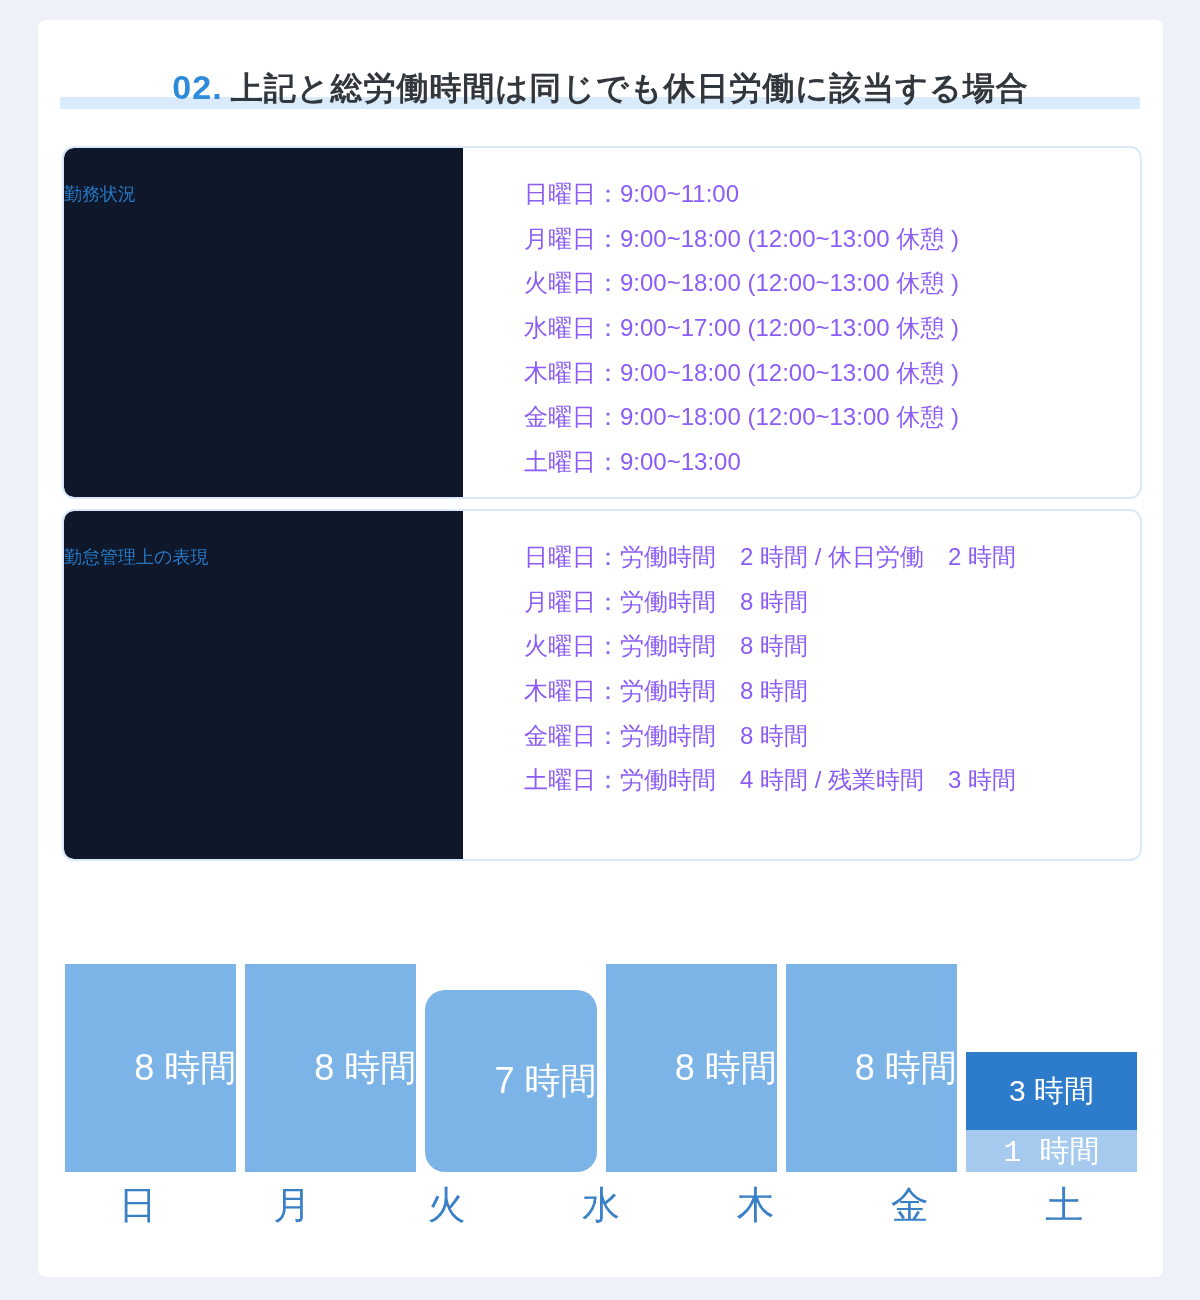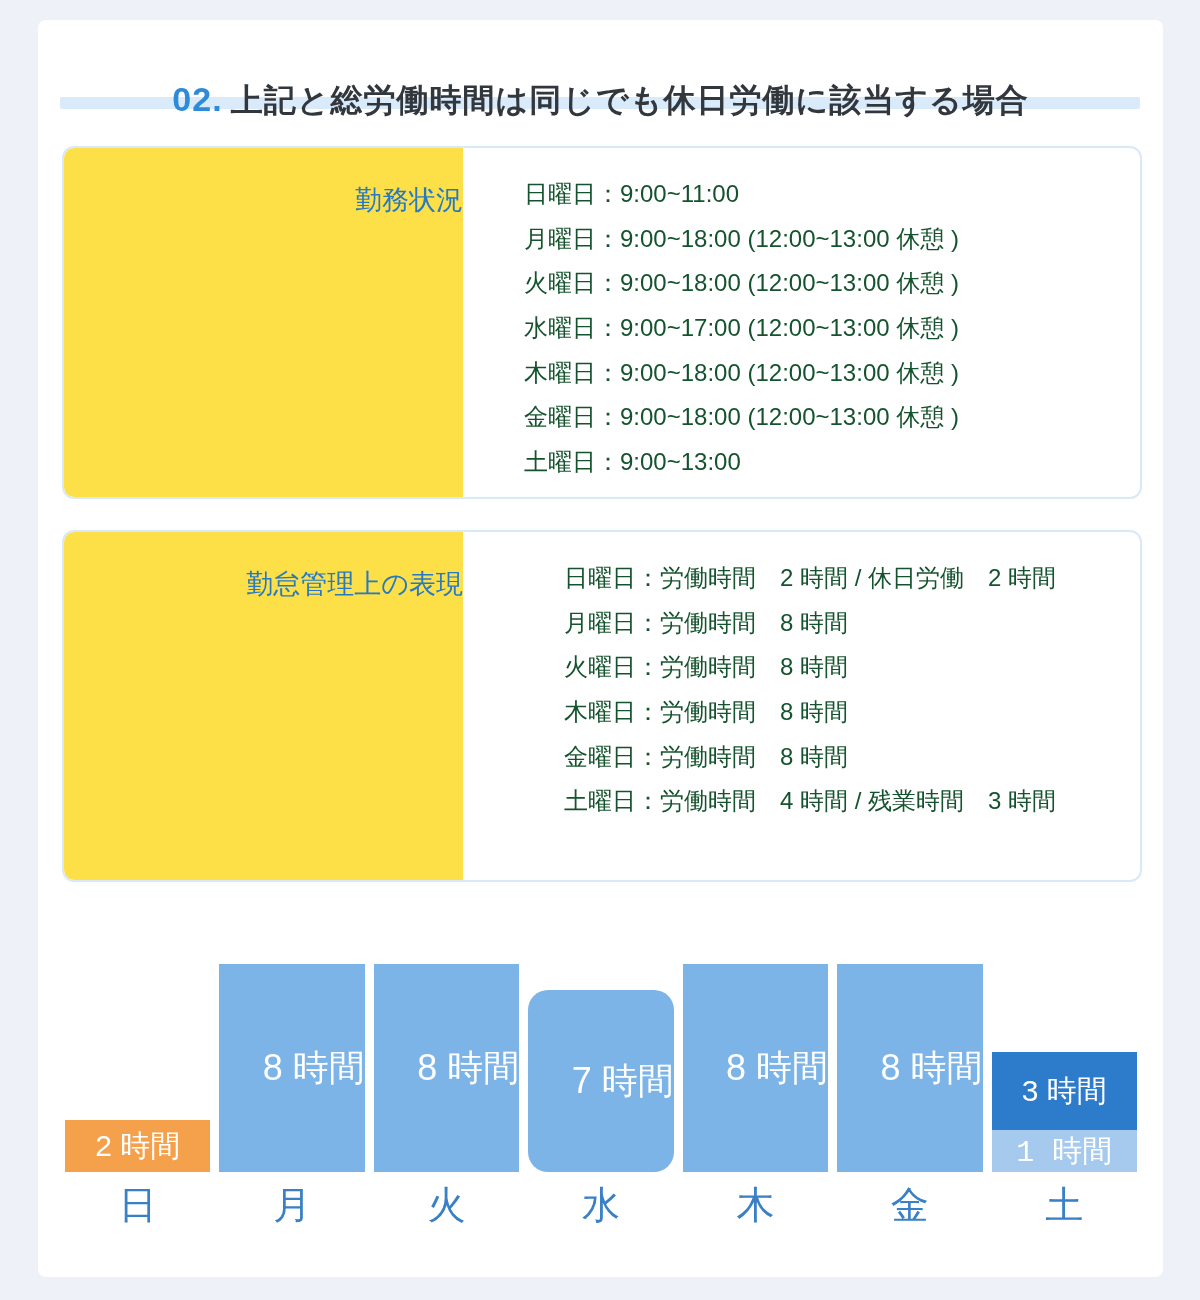--- a/index.html
+++ b/index.html
@@ -9,52 +9,52 @@
     font-family:"Liberation Sans", sans-serif;
     position:relative;
     overflow:hidden;
   }
   .card {
     position:absolute; left:38px; top:20px;
     width:1125px; height:1257px;
     background:#FFFFFF; border-radius:8px;
   }
   .title-wrap {
-    position:absolute; left:0; top:60px; width:100%;
+    position:absolute; left:0; top:48px; width:100%;
     text-align:center; z-index:2;
     font-size:32px; font-weight:bold; color:#32373D;
     letter-spacing:1px; line-height:38px;
   }
   .title-num {
     color:#2E8BD9; font-size:34px; margin-right:8px;
   }
   .title-underline {
     position:absolute; left:22px; top:77px; width:1080px; height:12px;
     background:#D9EAFB; z-index:1; border-radius:2px;
   }
   .row {
     position:absolute; left:24px; width:1080px;
     background:#FFFFFF;
     border:2px solid #D9E9F8; border-radius:12px;
     box-sizing:border-box;
     display:flex; overflow:hidden;
   }
   .row1 { top:126px; height:353px; }
-  .row2 { top:510px; height:352px;gap:40px; }
+  .row2 { top:489px; height:352px; }
   .row-label {
     flex:none; width:399px;
-    background:#fde047;
+    background:#0f172a;
     border-radius:9px 0 0 9px;
-    text-align:right;
+    text-align:left;
     padding-top:34px; box-sizing:border-box;
-    font-size:27px; color:#2779C4;
+    font-size:18px; color:#2779C4;
   }
   .row-content {
     flex:1; padding:24px 0 0 61px;
-    font-size:24px; color:#14532d;text-align:center;
+    font-size:24px; color:#8b5cf6;text-align:center;
   }
   .row-content .line {
     height:44.6px; display:flex; align-items:center; white-space:pre;
   }
   .chart-cols {
     position:absolute; left:27px; top:944px; width:1072px; height:208px;
     display:flex; gap:9px; align-items:flex-end;
   }
   .chart-col {
     flex:1; height:100%;
@@ -106,23 +106,20 @@
         <div class="line">月曜日：労働時間　8 時間</div>
         <div class="line">火曜日：労働時間　8 時間</div>
         <div class="line">木曜日：労働時間　8 時間</div>
         <div class="line">金曜日：労働時間　8 時間</div>
         <div class="line">土曜日：労働時間　4 時間 / 残業時間　3 時間</div>
       </div>
   </div>
 
   <div class="chart-cols">
       <div class="chart-col">
-        <div class="segment small" style="height: 52px; background: rgb(245, 160, 75);"><span>2 時間</span></div>
-      </div>
-      <div class="chart-col">
         <div class="segment large" style="height: 208px; background: rgb(124, 180, 231);"><span>8 時間</span></div>
       </div>
       <div class="chart-col">
         <div class="segment large" style="height: 208px; background: rgb(124, 180, 231);"><span>8 時間</span></div>
       </div>
       <div class="chart-col">
         <div class="segment large" style="height: 182px; background: rgb(124, 180, 231); border-radius: 20px;"><span>7 時間</span></div>
       </div>
       <div class="chart-col">
         <div class="segment large" style="height: 208px; background: rgb(124, 180, 231);"><span>8 時間</span></div>

